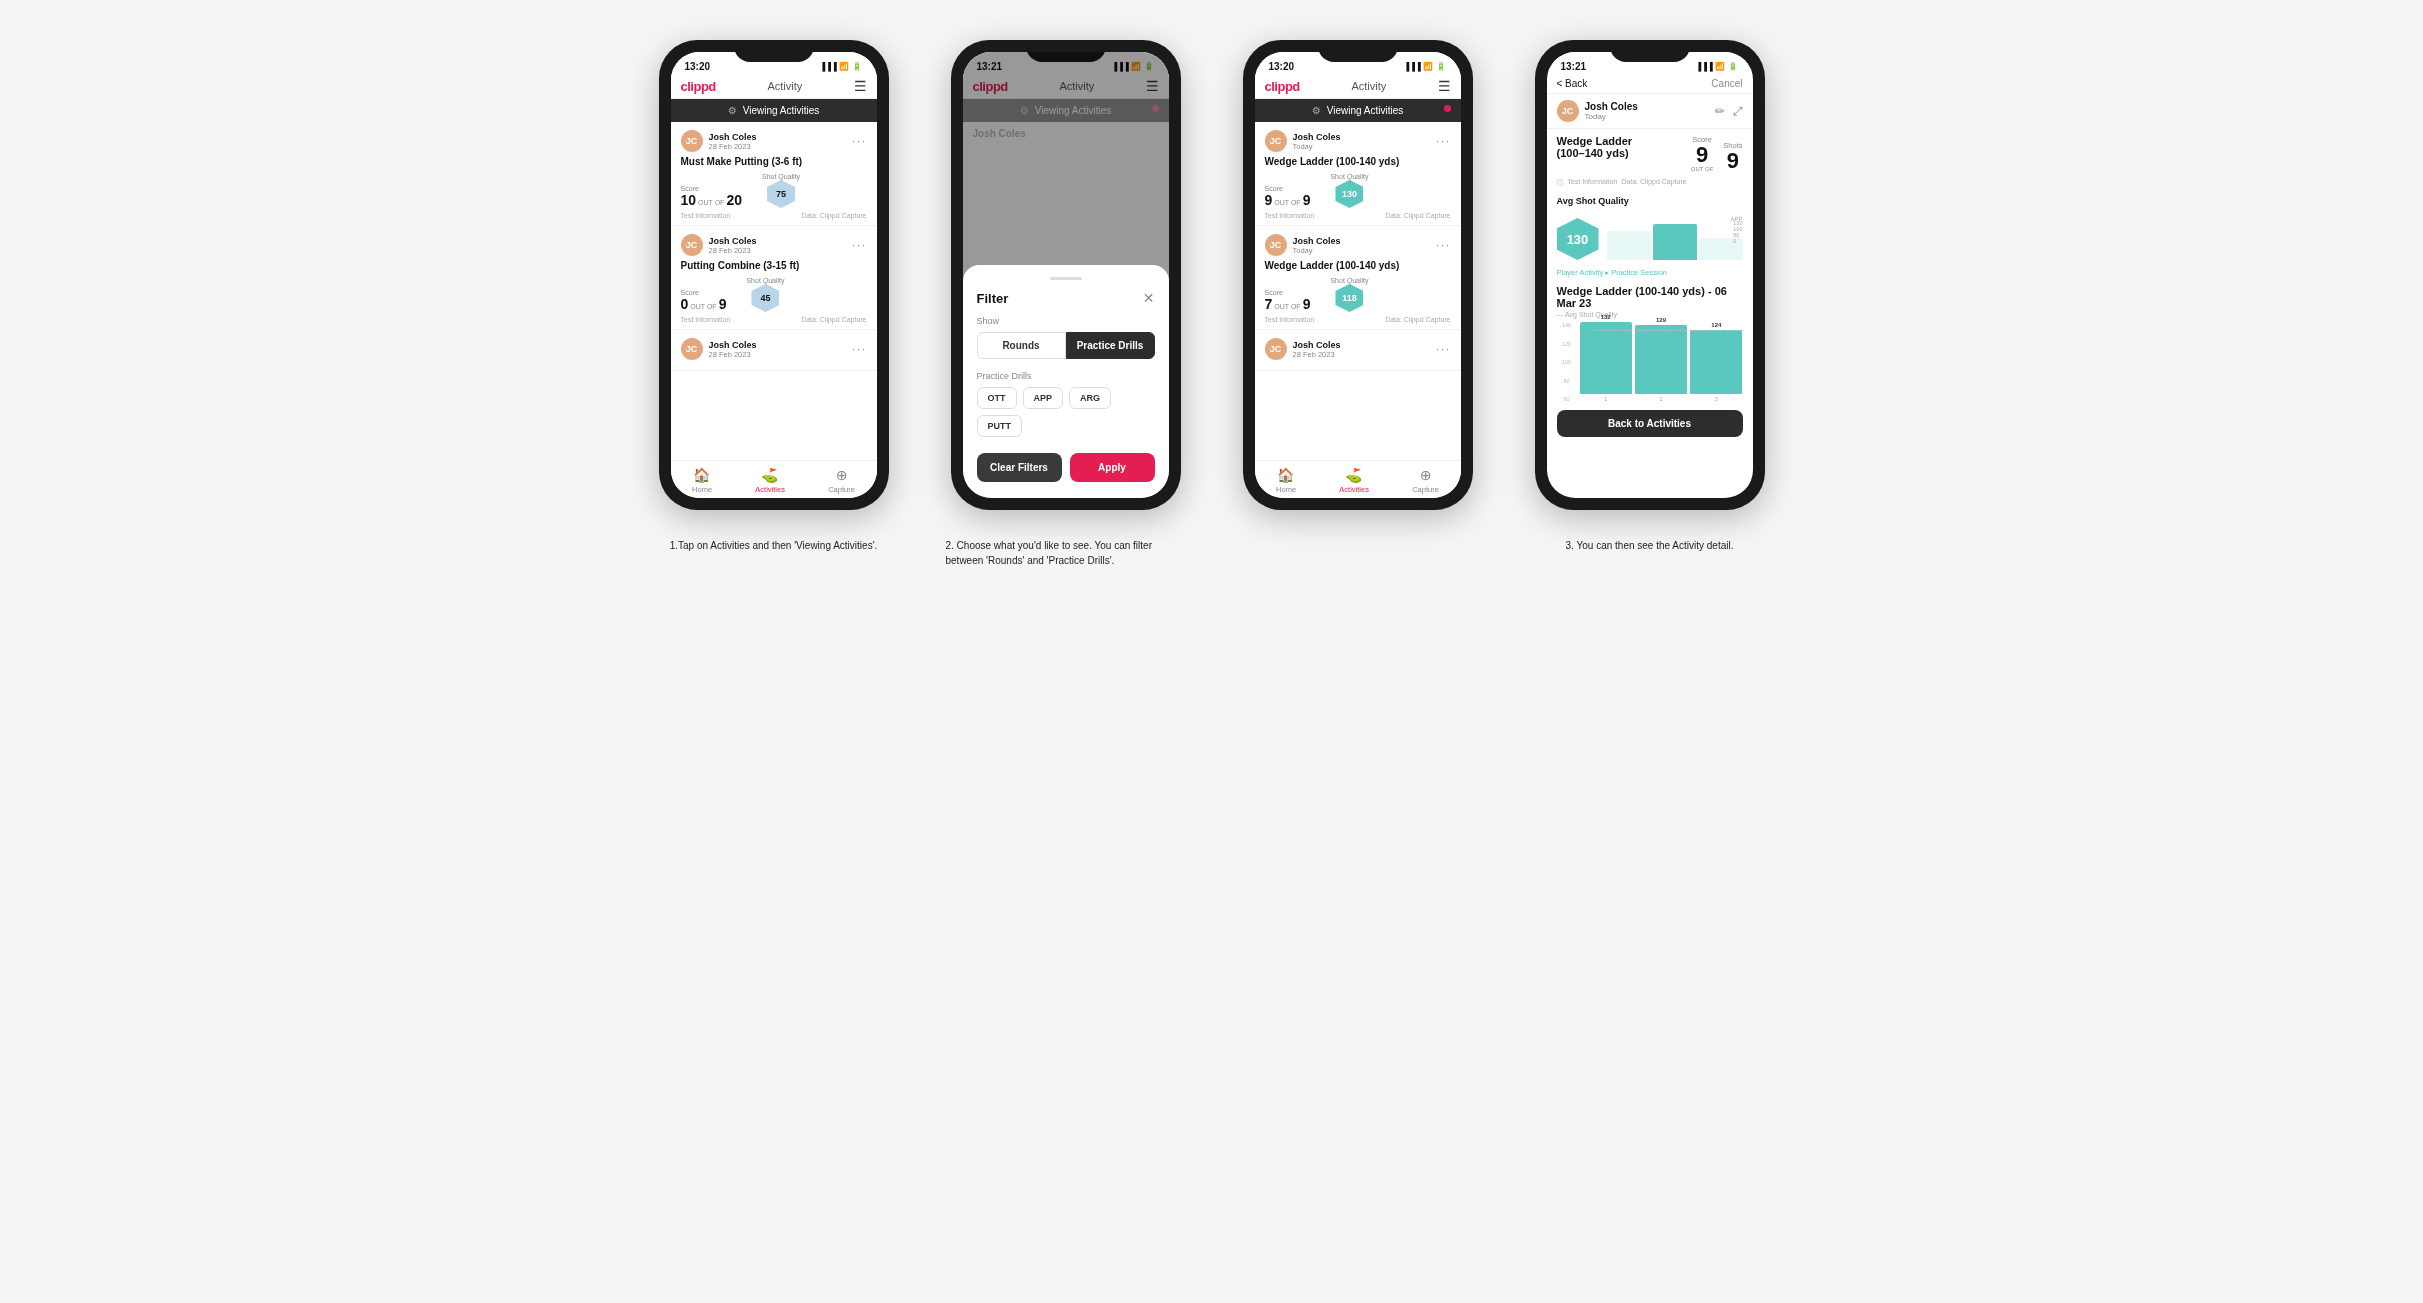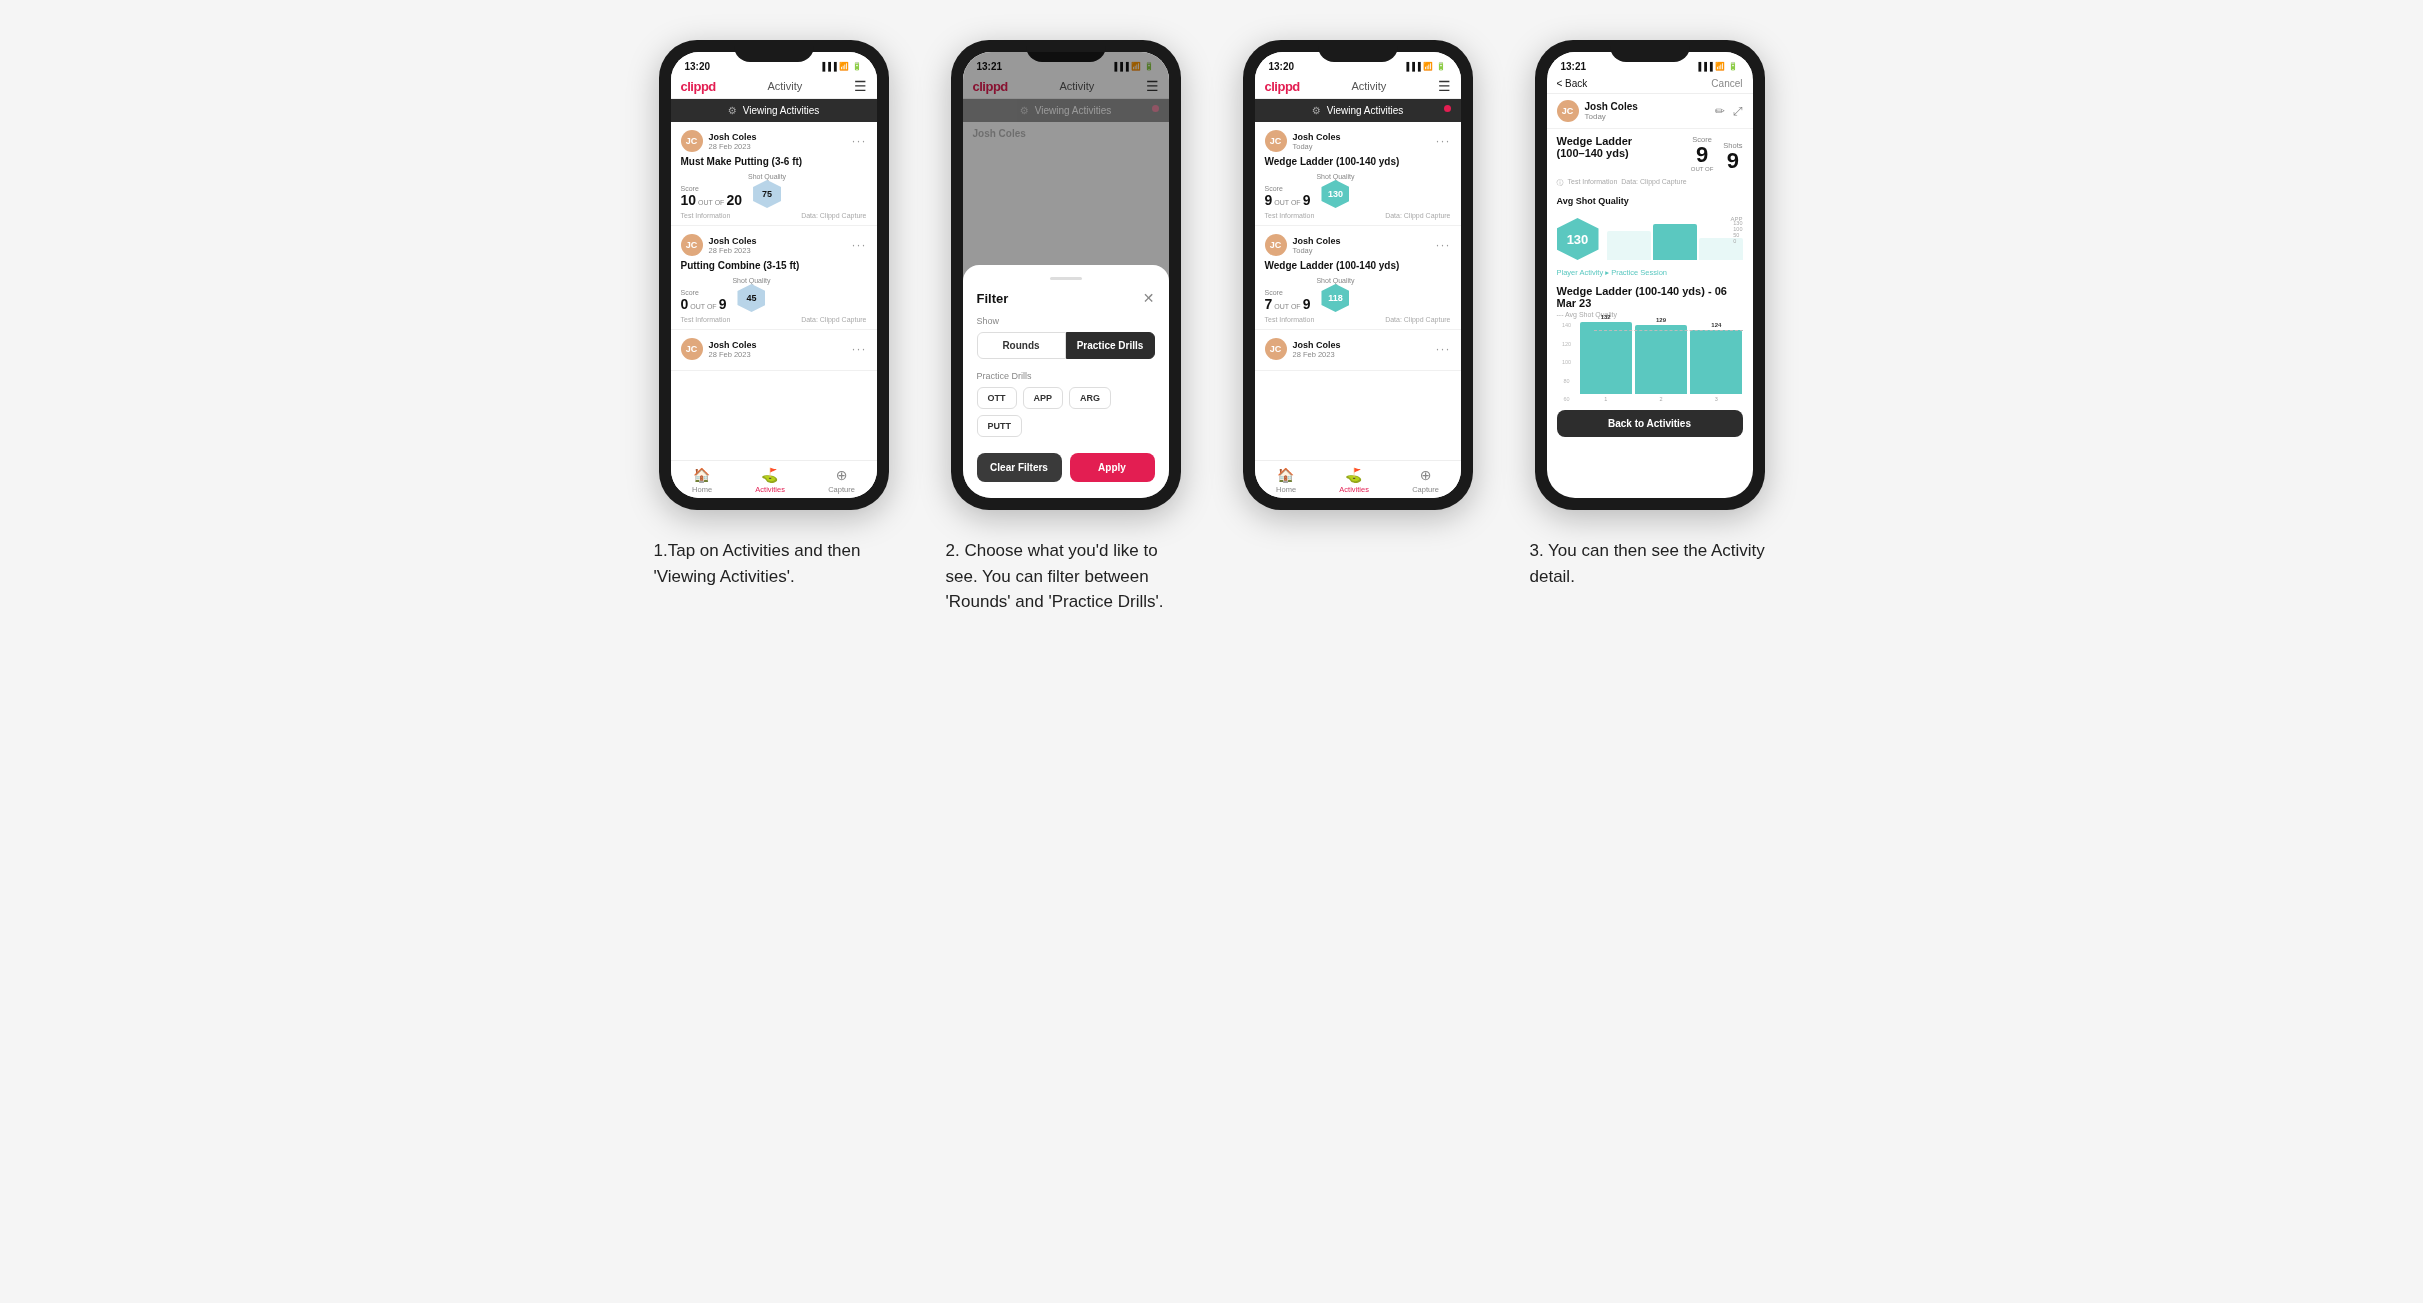--- a/index.html
+++ b/index.html
@@ -21,21 +21,21 @@
       flex-wrap: nowrap;
     }
     .phone-container {
       display: flex;
       flex-direction: column;
       align-items: center;
       width: 260px;
     }
     .phone-caption {
       margin-top: 28px;
-      font-size: 17px;
+      font-size: 10px;
       color: #222;
       line-height: 1.5;
       text-align: left;
       max-width: 240px;
     }
     
     .phone {
       width: 230px;
       height: 470px;
       background: #1a1a1a;
@@ -158,21 +158,21 @@
       font-weight: 700;
     }
     .avatar-inner { background: #e0a87c; width: 100%; height: 100%; display: flex; align-items: center; justify-content: center; font-size: 9px; }
     .card-user-info { display: flex; flex-direction: column; }
     .card-user-name { font-size: 9px; font-weight: 700; color: #111; }
     .card-user-date { font-size: 7.5px; color: #888; }
     .card-dots { font-size: 12px; color: #999; letter-spacing: 1px; }
     .card-title { font-size: 10px; font-weight: 600; color: #111; margin-bottom: 6px; }
     .card-stats {
       display: flex;
-      gap: 6px;
+      gap: 20px;
       align-items: flex-end;
       margin-bottom: 4px;
     }
     .stat-block { display: flex; flex-direction: column; }
     .stat-label { font-size: 7px; color: #888; }
     .stat-value {
       display: flex;
       align-items: baseline;
       gap: 2px;
     }

